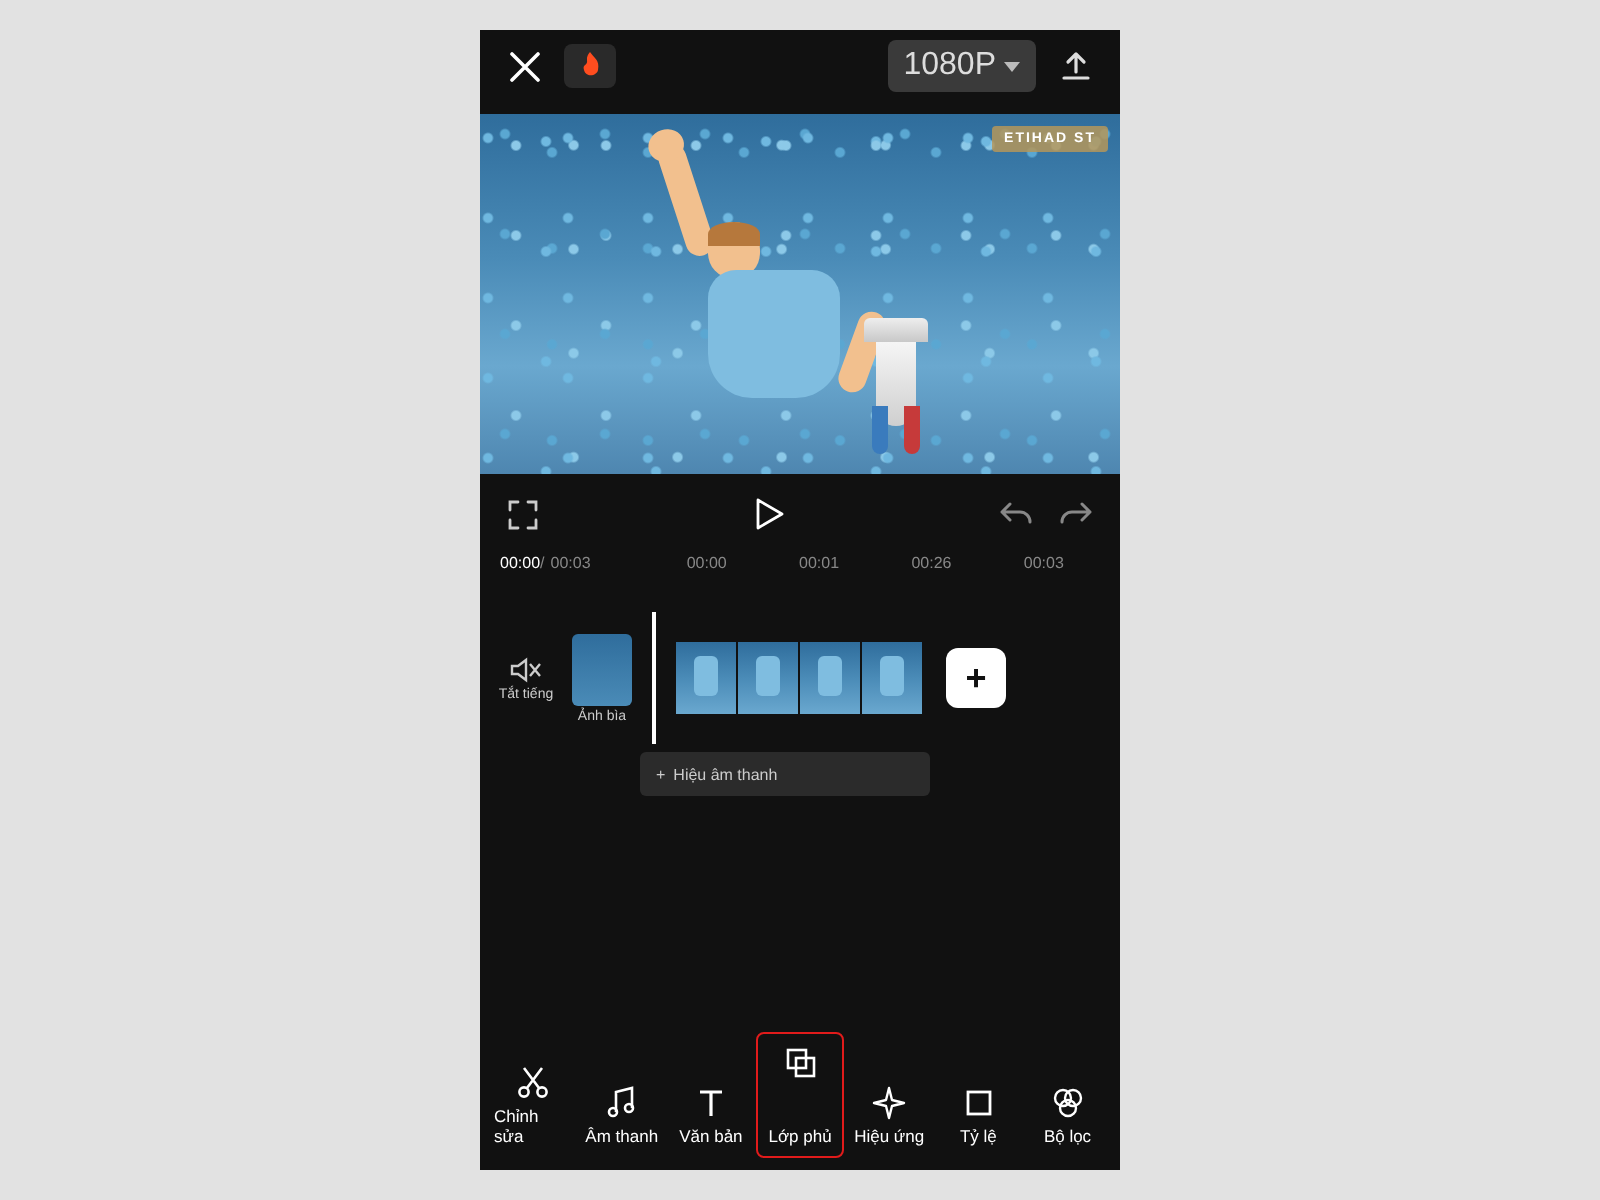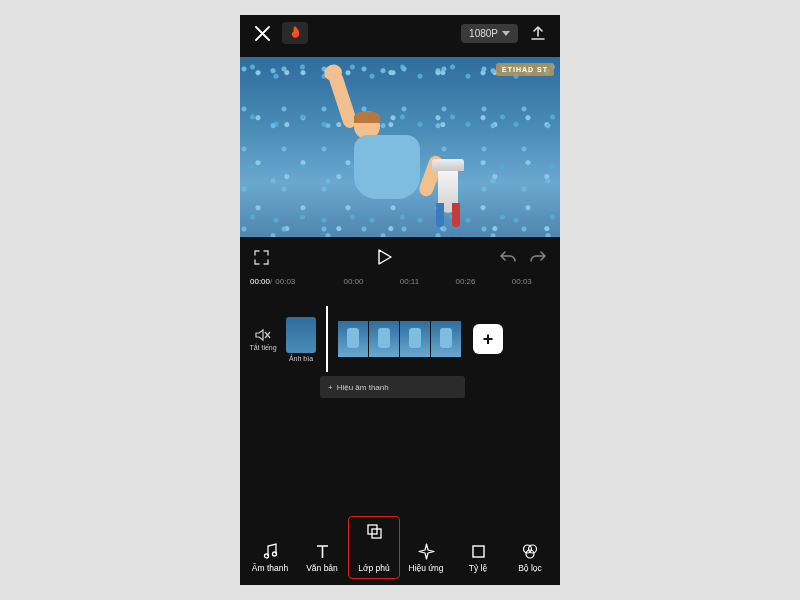--- a/index.html
+++ b/index.html
@@ -41,21 +41,21 @@
     border-radius: 4px;
     display: flex; align-items: center; justify-content: center;
     color: #ff4d1f;
     font-size: 13px;
   }
   .tb-spacer { flex: 1; }
   .res-chip {
     background: #3a3a3a;
     border-radius: 4px;
     padding: 4px 8px;
-    font-size: 10px;
+    font-size: 16px;
     color: #ddd;
     display: flex; align-items: center; gap: 4px;
   }
   .caret-d {
     width: 0; height: 0;
     border-left: 4px solid transparent;
     border-right: 4px solid transparent;
     border-top: 5px solid #bbb;
   }
   .upload-btn {
@@ -332,21 +332,21 @@
       </div>
     </div>
   </div>
 
   <div class="ruler">
     <span class="tc-current">00:00</span>
     <span> / </span>
     <span class="tc-dur">00:03</span>
     <div class="gap">
       <span>00:00</span>
-      <span>00:11</span>
+      <span>00:01</span>
       <span>00:26</span>
       <span>00:03</span>
     </div>
   </div>
 
   <div class="timeline">
     <div class="tl-row">
       <div class="side-ctl">
         <svg width="16" height="14" viewBox="0 0 16 14">
             <path d="M1 5 H4 L8 2 V12 L4 9 H1 Z" stroke="#ccc" stroke-width="1.2" fill="none"></path>
@@ -374,20 +374,30 @@
         <span>+</span>
         <span>Hiệu âm thanh</span>
       </div>
     </div>
   </div>
 
   <div class="bottombar">
     <div class="bb-item">
       <div class="bb-icon">
           <svg width="17" height="17" viewBox="0 0 17 17">
+            <circle cx="4" cy="13" r="2.3" stroke="#fff" stroke-width="1.3" fill="none"></circle>
+            <circle cx="13" cy="13" r="2.3" stroke="#fff" stroke-width="1.3" fill="none"></circle>
+            <path d="M5.5 11 L13 1 M11.5 11 L4 1" stroke="#fff" stroke-width="1.3"></path>
+          </svg>
+        </div>
+      <span>Chỉnh sửa</span>
+    </div>
+    <div class="bb-item">
+      <div class="bb-icon">
+          <svg width="17" height="17" viewBox="0 0 17 17">
             <path d="M6 13 V3 L14 1 V11" stroke="#fff" stroke-width="1.3" fill="none"></path>
             <circle cx="4.5" cy="13" r="2" stroke="#fff" stroke-width="1.3" fill="none"></circle>
             <circle cx="12.5" cy="11" r="2" stroke="#fff" stroke-width="1.3" fill="none"></circle>
           </svg>
         </div>
       <span>Âm thanh</span>
     </div>
     <div class="bb-item">
       <div class="bb-icon">
           <svg width="17" height="17" viewBox="0 0 17 17">

